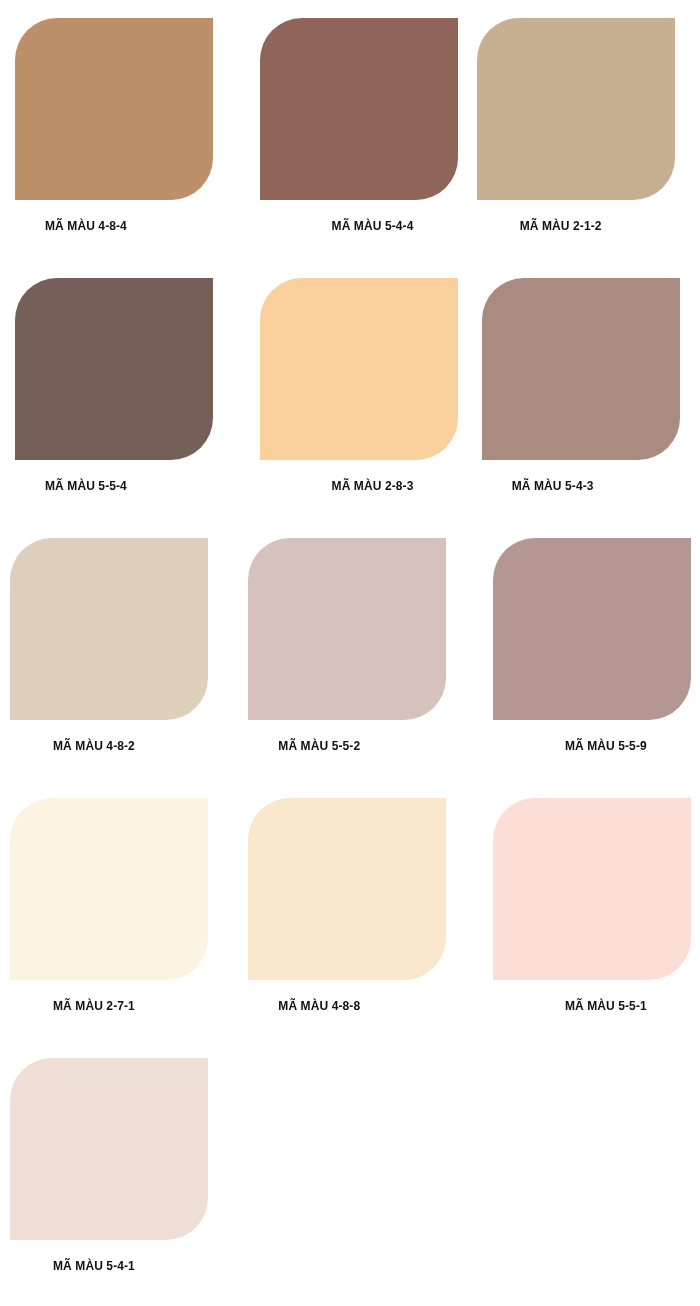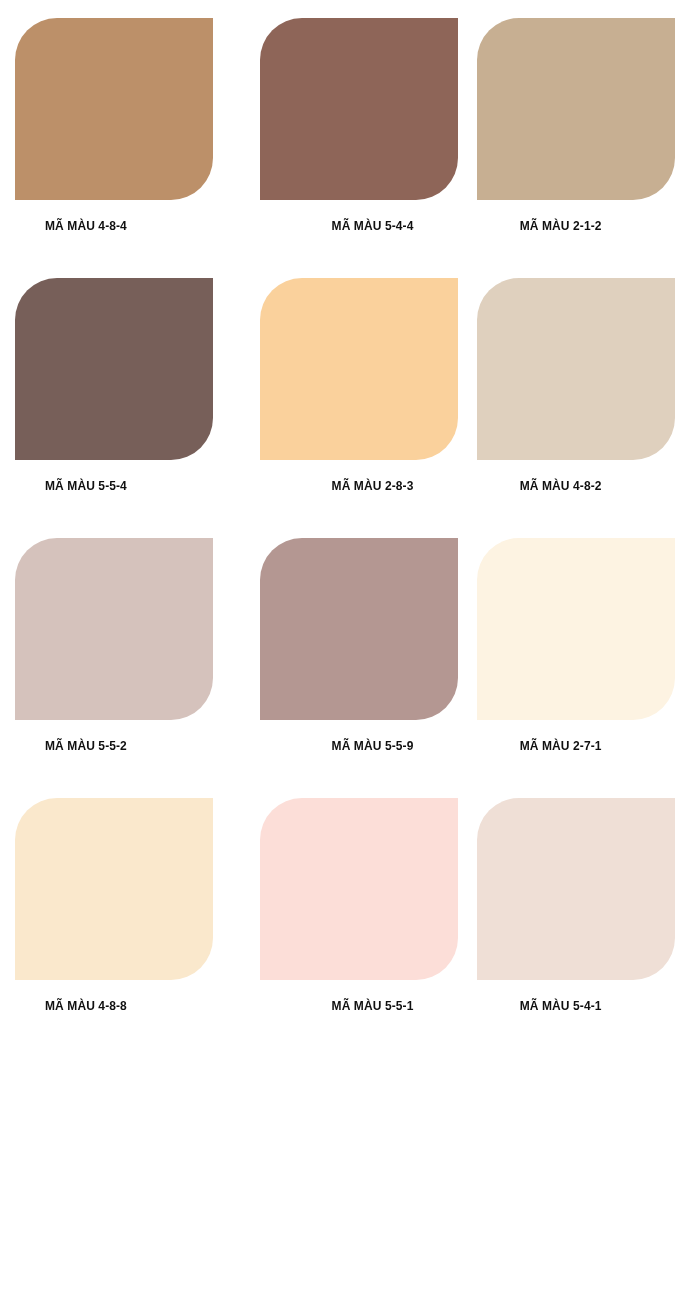--- a/index.html
+++ b/index.html
@@ -80,20 +80,24 @@
       <div class="swatch-label">MÃ MÀU 2-1-2</div>
     </div>
     <div class="swatch-cell col-0">
       <div class="swatch-chip" style="background-color: rgb(119, 95, 89);"></div>
       <div class="swatch-label">MÃ MÀU 5-5-4</div>
     </div>
     <div class="swatch-cell col-1">
       <div class="swatch-chip" style="background-color: rgb(250, 209, 156);"></div>
       <div class="swatch-label">MÃ MÀU 2-8-3</div>
     </div>
+    <div class="swatch-cell col-0">
+      <div class="swatch-chip" style="background-color: rgb(169, 139, 128);"></div>
+      <div class="swatch-label">MÃ MÀU 5-4-3</div>
+    </div>
     <div class="swatch-cell col-2">
       <div class="swatch-chip" style="background-color: rgb(223, 208, 190);"></div>
       <div class="swatch-label">MÃ MÀU 4-8-2</div>
     </div>
     <div class="swatch-cell col-0">
       <div class="swatch-chip" style="background-color: rgb(213, 194, 188);"></div>
       <div class="swatch-label">MÃ MÀU 5-5-2</div>
     </div>
     <div class="swatch-cell col-1">
       <div class="swatch-chip" style="background-color: rgb(180, 151, 146);"></div>

